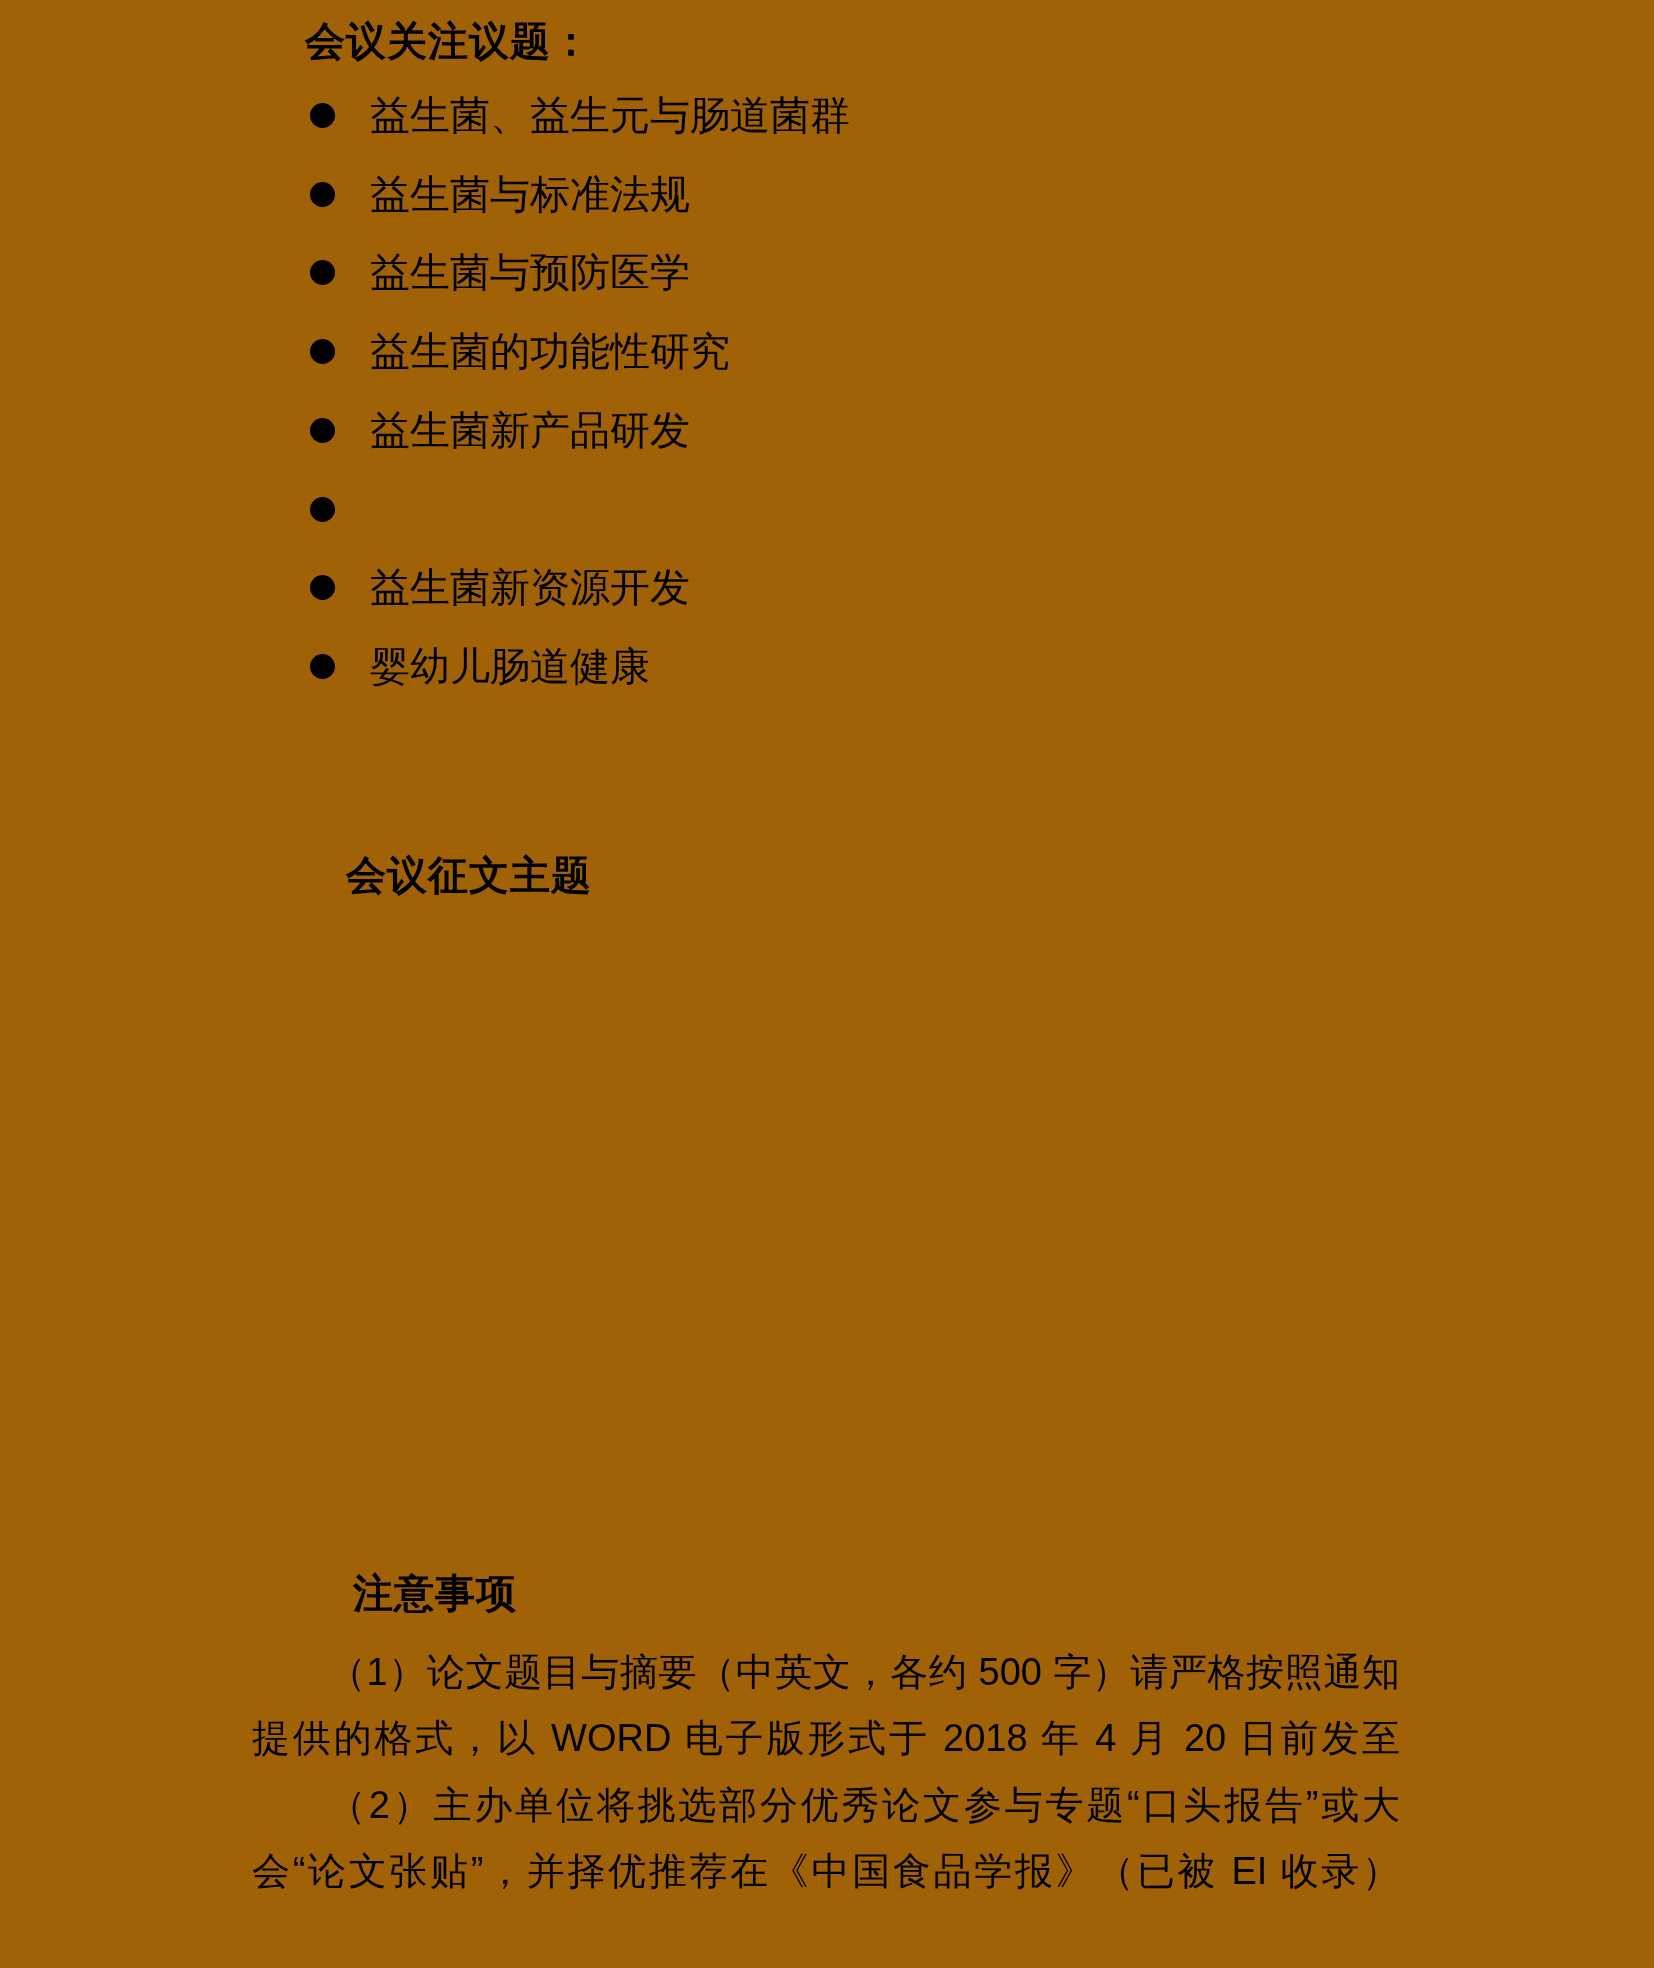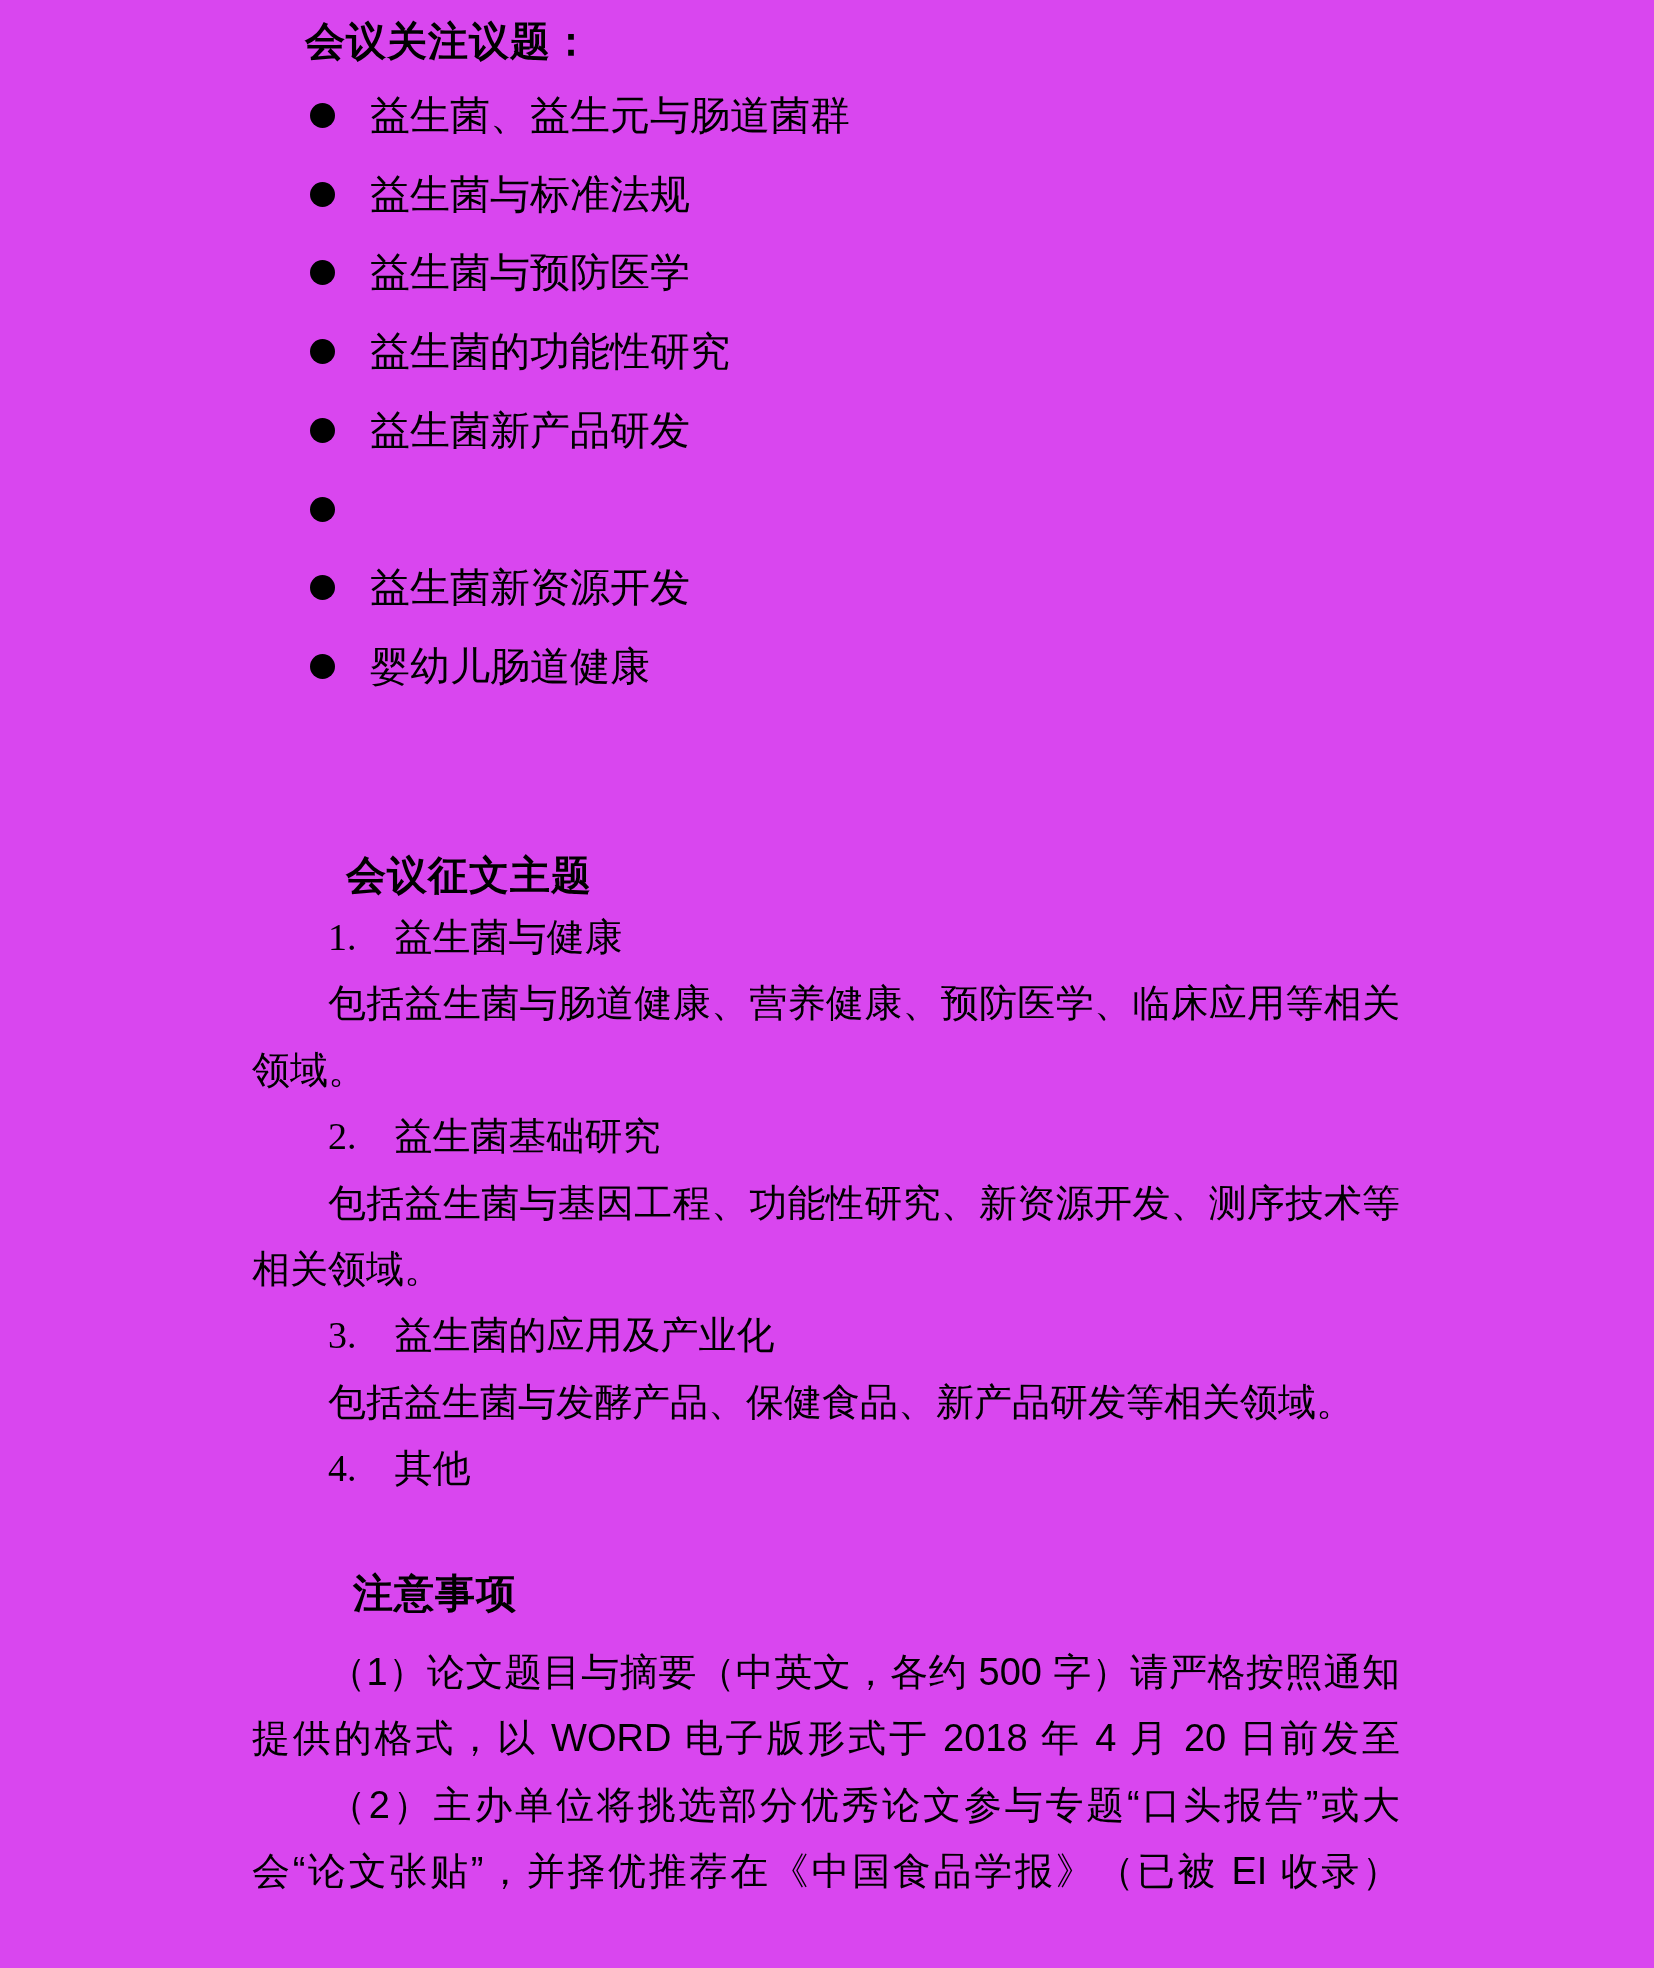--- a/index.html
+++ b/index.html
@@ -4,21 +4,21 @@
 <style>
   html, body {
     margin: 0;
     padding: 0;
     background: #ffffff;
   }
   .page {
     position: relative;
     width: 1654px;
     height: 1968px;
-    background: #d946ef;
+    background: #a16207;
     color: #000000;
     overflow: hidden;
   }
   
   .h {
     position: absolute;
     margin: 0;
     font-family: "Liberation Sans", "DejaVu Sans", sans-serif;
     font-weight: 700;
     font-size: 40px;
@@ -120,31 +120,20 @@
       <span>益生菌新资源开发</span>
     </li>
     <li>
       <span class="dot"></span>
       <span>婴幼儿肠道健康</span>
     </li>
   </ul>
 
   <h2 class="h h-themes">会议征文主题</h2>
 
-  <div class="block blk-themes">
-    <div class="ln indent">1.　益生菌与健康</div>
-    <div class="ln indent stretch">包括益生菌与肠道健康、营养健康、预防医学、临床应用等相关</div>
-    <div class="ln">领域。</div>
-    <div class="ln indent">2.　益生菌基础研究</div>
-    <div class="ln indent stretch">包括益生菌与基因工程、功能性研究、新资源开发、测序技术等</div>
-    <div class="ln">相关领域。</div>
-    <div class="ln indent">3.　益生菌的应用及产业化</div>
-    <div class="ln indent">包括益生菌与发酵产品、保健食品、新产品研发等相关领域。</div>
-    <div class="ln indent">4.　其他</div>
-  </div>
 
   <h2 class="h h-notes">注意事项</h2>
 
   <div class="block blk-notes latin-sans">
     <div class="ln indent stretch">（1）论文题目与摘要（中英文，各约 500 字）请严格按照通知</div>
     <div class="ln stretch">提供的格式，以 WORD 电子版形式于 2018 年 4 月 20 日前发至</div>
     <div class="ln indent stretch">（2）主办单位将挑选部分优秀论文参与专题“口头报告”或大</div>
     <div class="ln stretch">会“论文张贴”，并择优推荐在《中国食品学报》（已被 EI 收录）</div>
   </div>
 

